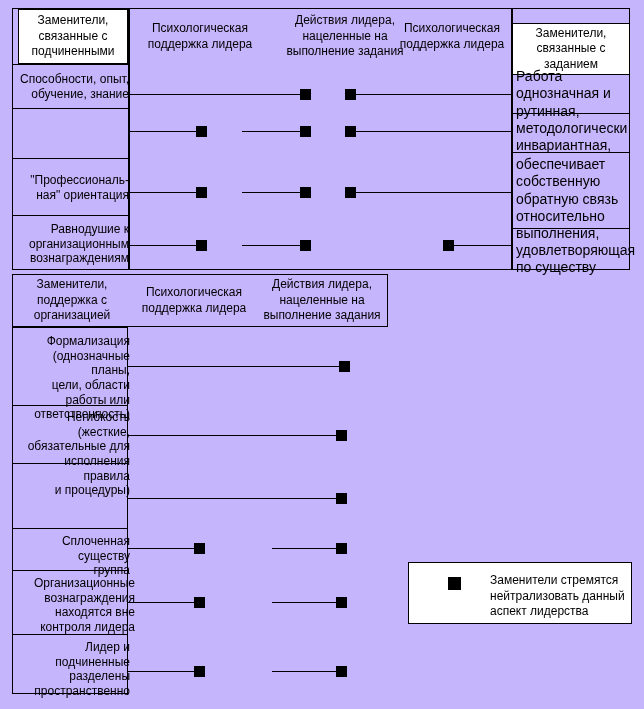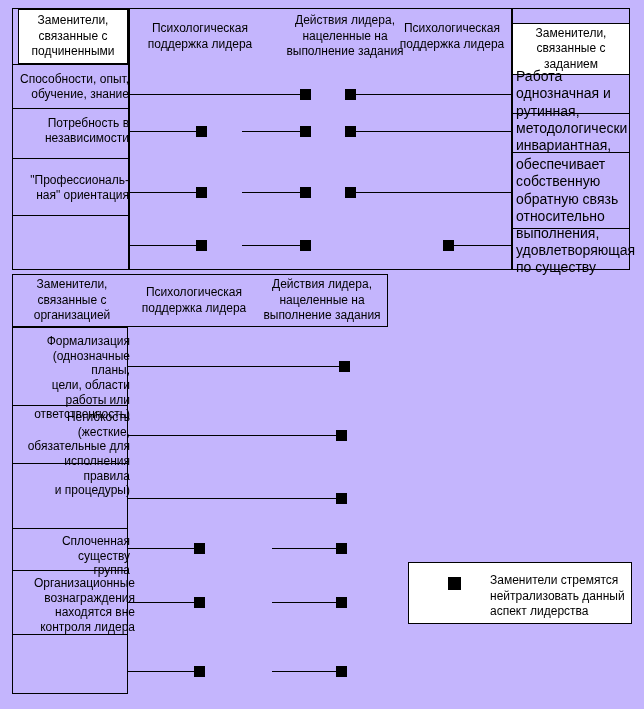--- a/index.html
+++ b/index.html
@@ -140,21 +140,20 @@
   <div class="abs conn" style="left:130px; top:94px; width:176px;"></div>
   <div class="abs node" style="left:300px; top:89px;"></div>
   <div class="abs node" style="left:345px; top:89px;"></div>
   <div class="abs conn" style="left:355px; top:94px; width:157px;"></div>
   <div class="abs desc-text" style="left:516px; top:68px; width:114px;">Работа
 однозначная и
 рутинная,</div>
   <div class="abs rowsep" style="left:511px; top:113px; width:119px;"></div>
 
   <div class="abs rowsep" style="left:12px; top:108px; width:116px;"></div>
-  <div class="abs row-label" style="left:17px; top:116px; width:112px;">Потребность в	независимости</div>
   <div class="abs conn" style="left:130px; top:131px; width:72px;"></div>
   <div class="abs node" style="left:196px; top:126px;"></div>
   <div class="abs conn" style="left:242px; top:131px; width:62px;"></div>
   <div class="abs node" style="left:300px; top:126px;"></div>
   <div class="abs node" style="left:345px; top:126px;"></div>
   <div class="abs conn" style="left:355px; top:131px; width:157px;"></div>
   <div class="abs desc-text" style="left:516px; top:120px; width:114px;">методологически
 инвариантная,</div>
   <div class="abs rowsep" style="left:511px; top:152px; width:119px;"></div>
 
@@ -168,33 +167,36 @@
   <div class="abs node" style="left:345px; top:187px;"></div>
   <div class="abs conn" style="left:355px; top:192px; width:157px;"></div>
   <div class="abs desc-text" style="left:516px; top:156px; width:114px;">обеспечивает
 собственную
 обратную связь
 относительно
 выполнения,</div>
   <div class="abs rowsep" style="left:511px; top:228px; width:119px;"></div>
 
   <div class="abs rowsep" style="left:12px; top:215px; width:116px;"></div>
+  <div class="abs row-label" style="left:17px; top:222px; width:112px;">Равнодушие к
+организационным
+вознаграждениям</div>
   <div class="abs conn" style="left:130px; top:245px; width:72px;"></div>
   <div class="abs node" style="left:196px; top:240px;"></div>
   <div class="abs conn" style="left:242px; top:245px; width:62px;"></div>
   <div class="abs node" style="left:300px; top:240px;"></div>
   <div class="abs node" style="left:443px; top:240px;"></div>
   <div class="abs conn" style="left:453px; top:245px; width:59px;"></div>
   <div class="abs desc-text" style="left:516px; top:242px; width:114px;">удовлетворяющая
 по существу</div>
 
   <div class="abs frame" style="left:12px; top:274px; width:376px; height:53px;"></div>
 
   <div class="abs hdr-plain" style="left:16px; top:275px; width:112px; height:51px;">Заменители,
-связанные с
+поддержка с
 организацией</div>
   <div class="abs hdr-plain" style="left:130px; top:275px; width:128px; height:51px;">Психологическая
 поддержка
 лидера</div>
   <div class="abs hdr-plain" style="left:258px; top:275px; width:128px; height:51px;">Действия лидера,
 нацеленные на
 выполнение задания</div>
 
   <div class="abs frame" style="left:12px; top:327px; width:116px; height:367px;"></div>
 
@@ -230,20 +232,24 @@
   <div class="abs row-label" style="left:21px; top:576px; width:114px;">Организационные
 вознаграждения
 находятся вне
 контроля лидера</div>
   <div class="abs conn" style="left:128px; top:602px; width:72px;"></div>
   <div class="abs node" style="left:194px; top:597px;"></div>
   <div class="abs conn" style="left:272px; top:602px; width:68px;"></div>
   <div class="abs node" style="left:336px; top:597px;"></div>
   <div class="abs rowsep" style="left:12px; top:634px; width:116px;"></div>
 
+  <div class="abs row-label" style="left:16px; top:640px; width:114px;">Лидер и
+подчиненные
+разделены
+пространственно</div>
   <div class="abs conn" style="left:128px; top:671px; width:72px;"></div>
   <div class="abs node" style="left:194px; top:666px;"></div>
   <div class="abs conn" style="left:272px; top:671px; width:68px;"></div>
   <div class="abs node" style="left:336px; top:666px;"></div>
 
   <div class="abs legend-box" style="left:408px; top:562px; width:224px; height:62px;"></div>
   <div class="abs legend-sq" style="left:448px; top:577px;"></div>
   <div class="abs legend-text" style="left:490px; top:573px; width:138px;">Заменители стремятся
 нейтрализовать данный
 аспект лидерства</div>

